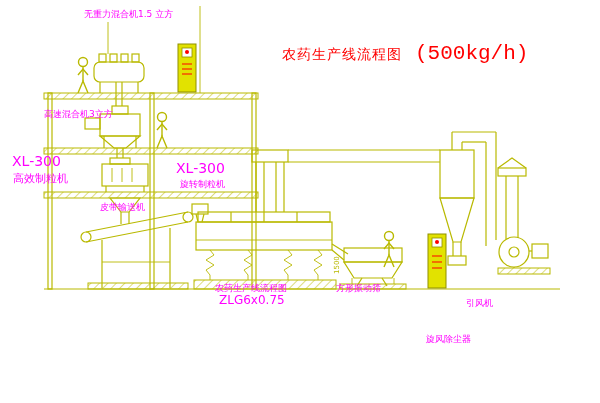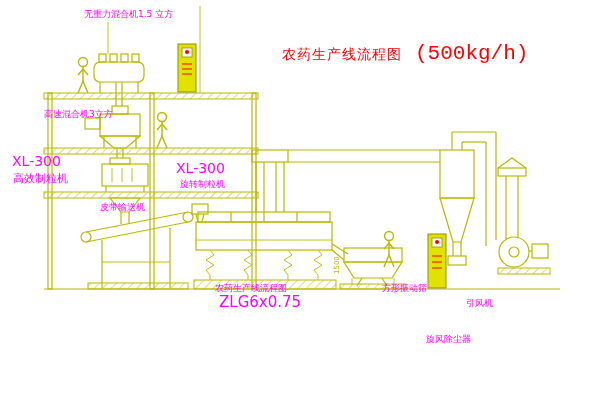--- a/index.html
+++ b/index.html
@@ -206,21 +206,21 @@
 
   <div class="lbl" style="left:12px;top:154px;font-size:14px;">XL-300</div>
   <div class="lbl" style="left:13px;top:173px;font-size:11px;">高效制粒机</div>
 
   <div class="lbl" style="left:176px;top:161px;font-size:14px;">XL-300</div>
   <div class="lbl" style="left:180px;top:180px;font-size:9px;text-align:right;">旋转制粒机</div>
 
   <div class="lbl" style="left:100px;top:203px;font-size:9px;">皮带输送机</div>
 
   <div class="lbl" style="left:215px;top:284px;font-size:9px;">农药生产线流程图</div>
-  <div class="lbl" style="left:219px;top:294px;font-size:15px;">ZLG6x0.75</div>
-
-  <div class="lbl" style="left:336px;top:284px;font-size:9px;margin-left:46px;">方形振动筛</div>
+  <div class="lbl" style="left:219px;top:294px;font-size:12px;">ZLG6x0.75</div>
+
+  <div class="lbl" style="left:336px;top:284px;font-size:9px;">方形振动筛</div>
 
   <div class="lbl" style="left:426px;top:287px;font-size:9px;margin-top:48px;">旋风除尘器</div>
 
   <div class="lbl" style="left:466px;top:299px;font-size:9px;">引风机</div>
 
 </div>
 
 </body></html>

